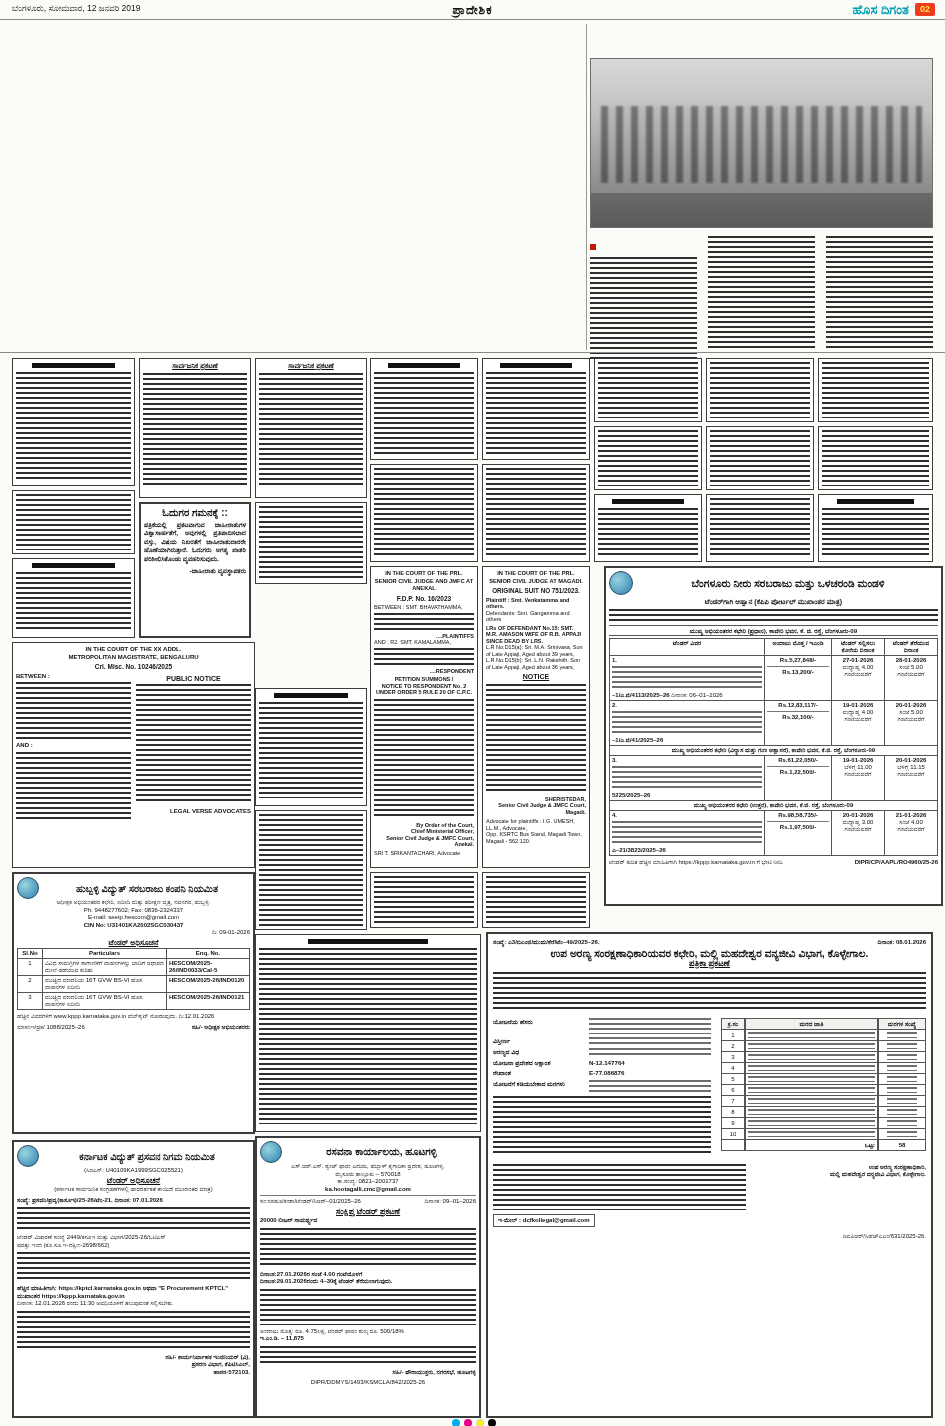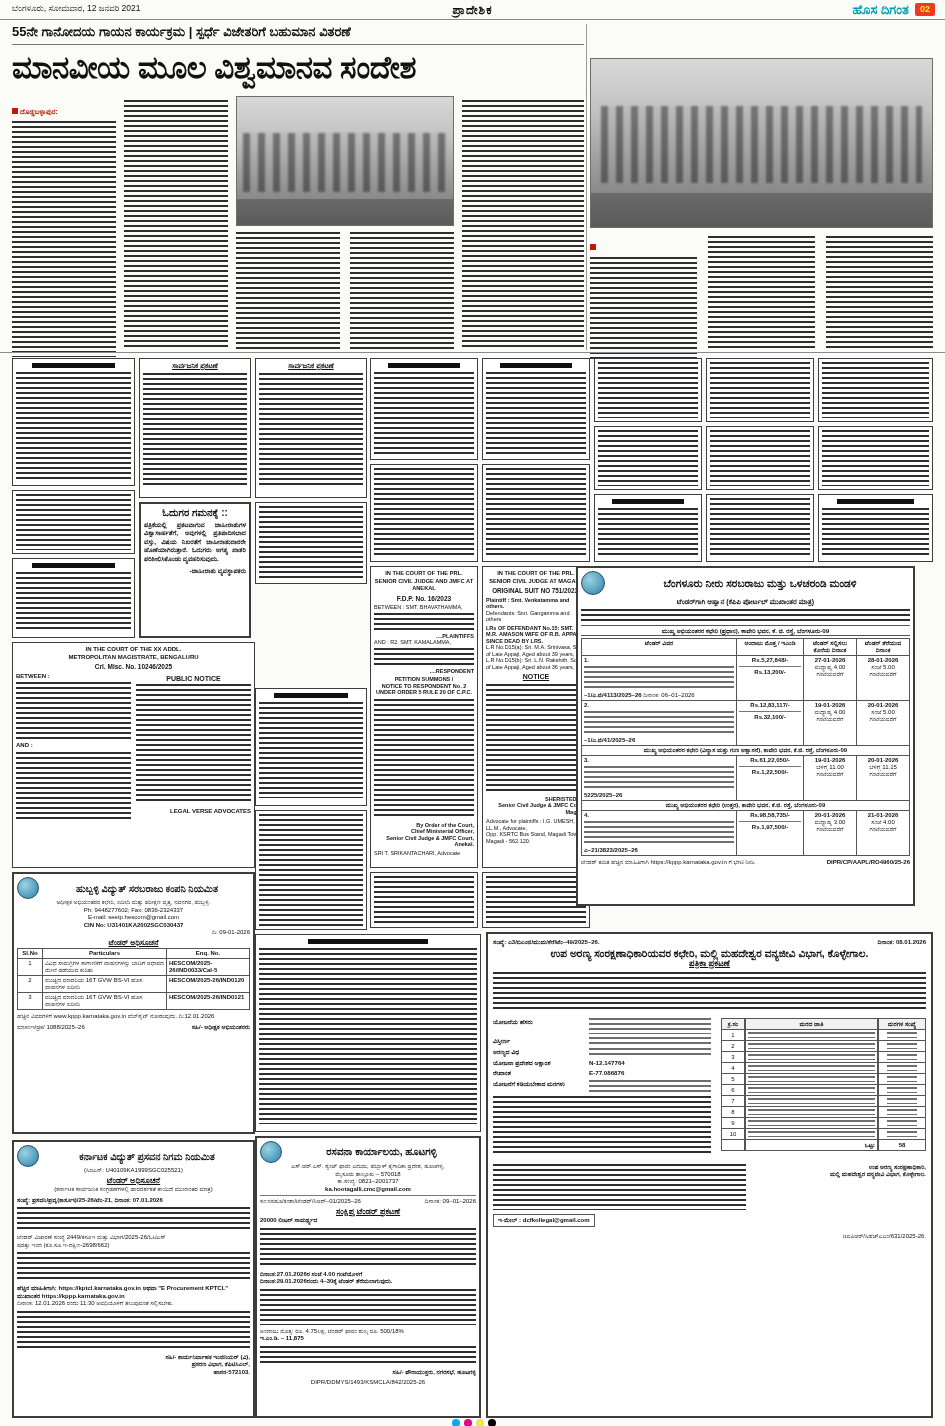--- a/index.html
+++ b/index.html
@@ -37,39 +37,26 @@
   .lblrow{display:flex;margin-bottom:3px;} .lbl{width:96px;flex:none;font-weight:bold;font-size:6.2px;line-height:7.5px;}
   .val{flex:1;font-size:6.2px;line-height:7.5px;}
   .dot{position:absolute;width:8px;height:8px;border-radius:50%;}
   .sm{font-size:6px;line-height:7.5px;} .xs{font-size:5.5px;line-height:6.5px;}
 </style>
 </head>
 <body>
 
 <div id="page">
 
-  <div class="abs sm" style="left:12px;top:5px;font-size:8.5px;">ಬೆಂಗಳೂರು, ಸೋಮವಾರ, 12 ಜನವರಿ 2021</div>
+  <div class="abs sm" style="left:12px;top:5px;font-size:8.5px;">ಬೆಂಗಳೂರು, ಸೋಮವಾರ, 12 ಜನವರಿ 2019</div>
   <div class="abs b c" style="left:0;right:0;top:3px;font-size:12px;letter-spacing:1px;">ಪ್ರಾದೇಶಿಕ</div>
   <div class="abs brand" style="right:36px;top:2px;">ಹೊಸ ದಿಗಂತ</div>
   <div class="pgnum" style="right:10px;top:3px;">02</div>
   <div class="rule" style="top:19px;"></div>
 
-  <div class="abs" style="left:12px;top:24px;width:572px;height:326px;">
-    <div class="kicker">55ನೇ ಗಾನೋದಯ ಗಾಯನ ಕಾರ್ಯಕ್ರಮ | ಸ್ಪರ್ಧೆ ವಿಜೇತರಿಗೆ ಬಹುಮಾನ ವಿತರಣೆ</div>
-    <div class="headline" style="margin-top:4px;">ಮಾನವೀಯ ಮೂಲ ವಿಶ್ವಮಾನವ ಸಂದೇಶ</div>
-    <div class="abs" style="left:0;top:76px;width:104px;height:250px;">
-      <span class="bullet"></span><span class="dateline">ದೊಡ್ಡಬಳ್ಳಾಪುರ:</span>
-      <div class="ft" style="height:236px;margin-top:3px;"></div>
-    </div>
-    <div class="abs ft" style="left:112px;top:76px;width:104px;height:250px;"></div>
-    <div class="photo" style="left:224px;top:72px;width:218px;height:130px;"></div>
-    <div class="abs ft" style="left:224px;top:208px;width:104px;height:118px;"></div>
-    <div class="abs ft" style="left:338px;top:208px;width:104px;height:118px;"></div>
-    <div class="abs ft" style="left:450px;top:76px;width:122px;height:250px;"></div>
-  </div>
 
   <div class="abs" style="left:586px;top:24px;width:1px;height:326px;background:#999;"></div>
 
   <div class="abs" style="left:590px;top:24px;width:343px;height:326px;">
     <div class="photo" style="left:0;top:34px;width:343px;height:170px;"></div>
     <div class="abs" style="left:0;top:212px;width:107px;height:114px;">
       <span class="bullet"></span>
       <div class="ft" style="height:104px;margin-top:3px;"></div>
     </div>
     <div class="abs ft" style="left:118px;top:212px;width:107px;height:114px;"></div>
@@ -212,21 +199,21 @@
     <div class="ft" style="height:110px;margin:2px 0;"></div>
     <div class="r b xs">SHERISTEDAR,</div>
     <div class="r b xs">Senior Civil Judge &amp; JMFC Court, Magadi.</div>
     <div class="xs" style="margin-top:3px;">Advocate for plaintiffs : I.G. UMESH, LL.M., Advocate,</div>
     <div class="xs">Opp. KSRTC Bus Stand, Magadi Town, Magadi - 562.120.</div>
   </div>
   <div class="box" style="left:482px;top:872px;width:108px;height:56px;">
       <div class="ft" style="height:100%;"></div>
     </div>
 
-  <div class="box" style="left:576px;top:566px;width:339px;height:340px;border-width:2px;">
+  <div class="box" style="left:604px;top:566px;width:339px;height:340px;border-width:2px;">
     <div style="display:flex;align-items:center;gap:5px;">
       <div class="logo" style="width:22px;height:22px;"></div>
       <div class="b c" style="flex:1;font-size:10.5px;line-height:12px;">ಬೆಂಗಳೂರು ನೀರು ಸರಬರಾಜು ಮತ್ತು ಒಳಚರಂಡಿ ಮಂಡಳಿ</div>
     </div>
     <div class="b c" style="font-size:7px;margin:3px 0;">ಟೆಂಡರ್‌ಗಾಗಿ ಆಹ್ವಾನ (ಕೆಪಿಪಿ ಪೋರ್ಟಲ್ ಮುಖಾಂತರ ಮಾತ್ರ)</div>
     <div class="ft" style="height:14px;margin:2px 0;"></div>
     <div class="sep" style="border-top:1px solid #555;border-bottom:1px solid #555;padding:1px 0;">ಮುಖ್ಯ ಅಭಿಯಂತರರ ಕಛೇರಿ (ಪ್ರಧಾನ), ಕಾವೇರಿ ಭವನ, ಕೆ. ಜಿ. ರಸ್ತೆ, ಬೆಂಗಳೂರು-09</div>
     <table class="tbl" style="margin-top:2px;">
       <tbody>
           <tr>

